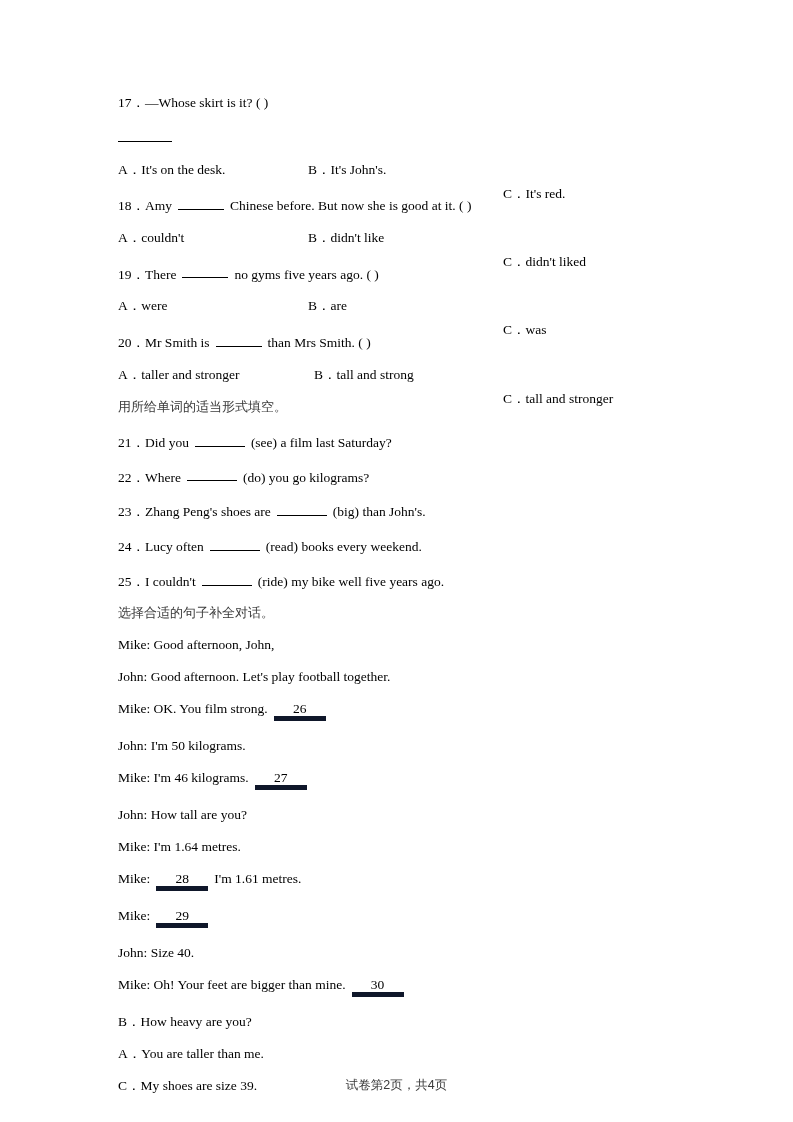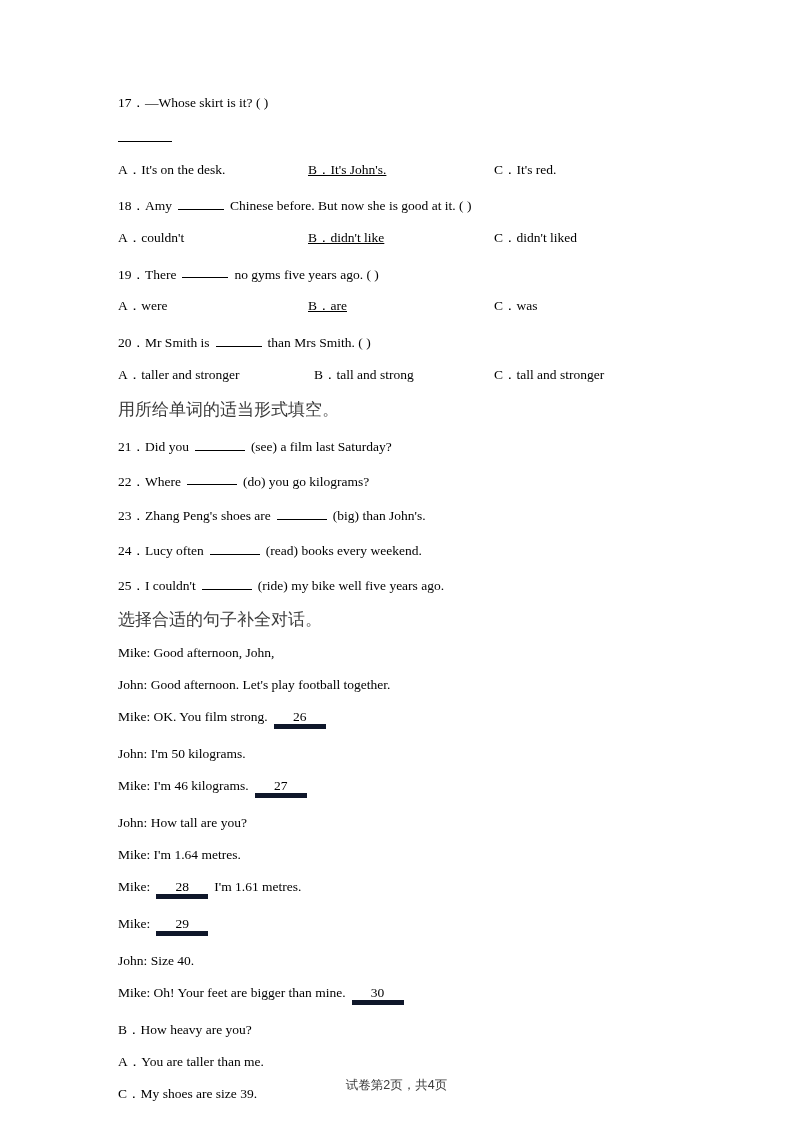--- a/index.html
+++ b/index.html
@@ -47,28 +47,28 @@
     line-height: 1.0;
     margin-bottom: 18.5px;
     position: relative;
     height: 15px;
   }
   .opt {
     position: absolute;
     white-space: nowrap;
   }
   .opt-a { left: 0px; }
-  .opt-b { left: 190px; text-decoration: underline; }
-  .opt-c { left: 376px; }
+  .opt-b { left: 190px; }
+  .opt-c { left: 385px; margin-top: 24px; }
   .opt-b-wide { left: 196px; }
   .section-head {
-    font-size: 17px;
-    line-height: 1.0;
-    margin-bottom: 18.5px;
-    font-family: Liberation Sans, sans-serif;
+    font-size: 13px;
+    line-height: 1.0;
+    margin-bottom: 18.5px;
+    font-family: Liberation Mono, monospace;
     color: #3a3a3a;
   }
   .dialog {
     font-size: 13.5px;
     line-height: 1.0;
     margin-bottom: 18.5px;
     white-space: nowrap;
   }
   .numblank {
     display: inline-block;

